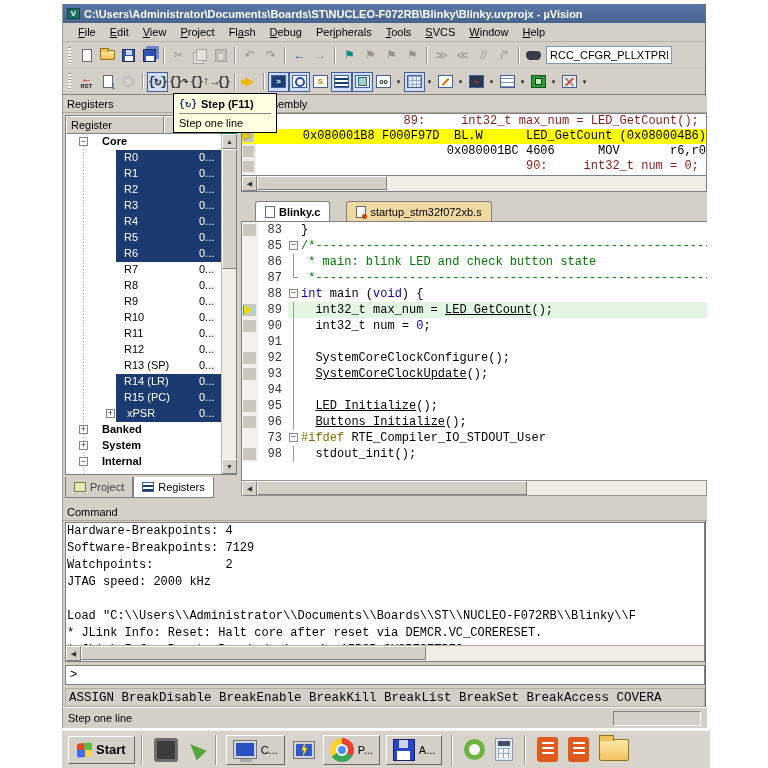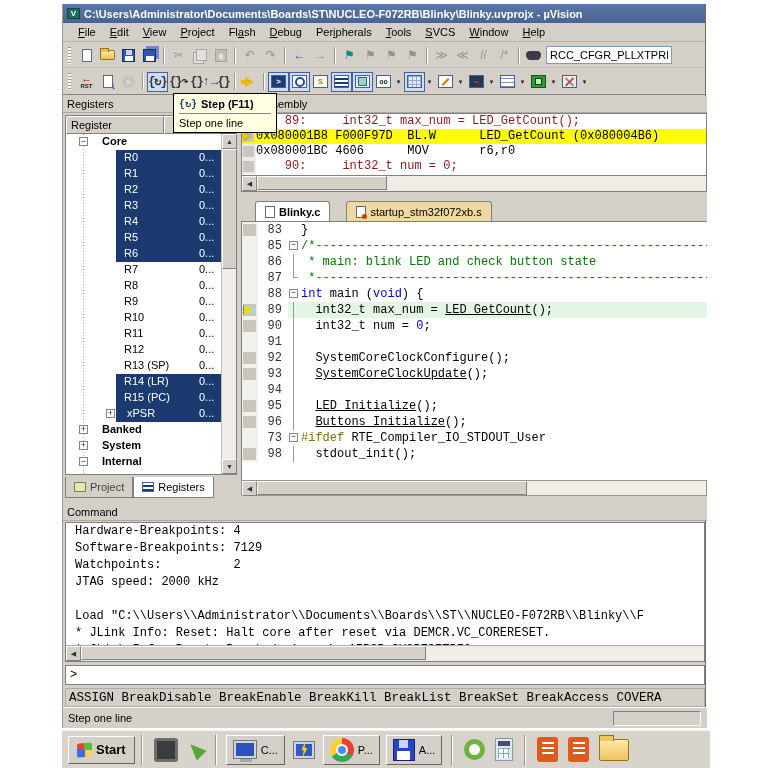--- a/index.html
+++ b/index.html
@@ -108,21 +108,21 @@
   
   #docktabs{position:absolute;left:2px;top:381px;height:24px;display:flex;align-items:flex-start;}
   .dtab{height:21px;display:flex;align-items:center;gap:4px;padding:0 8px;border:1px solid #808080;border-top:none;
     background:#d4d0c8;color:#444;}
   .dtab.active{background:#fff;color:#000;}
   .pico{width:12px;height:10px;background:#e8e4b8;border:1px solid #6a8a3a;}
   .rico{width:12px;height:10px;background:repeating-linear-gradient(#fff 0 2px,#1c3e77 2px 4px);border:1px solid #44609a;}
   
   #disasm{position:absolute;left:178px;top:0;width:466px;height:96px;}
   #disbody{position:absolute;left:0;top:17px;width:466px;height:63px;background:#fff;border:1px solid #808080;overflow:hidden;}
-  .dline{height:15px;display:flex;white-space:pre;font-family:"Liberation Mono",monospace;font-size:12px;line-height:15px;}
+  .dline{height:15px;display:flex;white-space:pre;font-family:"Liberation Mono",monospace;font-size:12px;line-height:15px;text-align:right;}
   .dmargin{width:14px;flex:0 0 auto;background:#ecebe5;position:relative;}
   .dmargin .blk{position:absolute;left:1px;top:2px;width:11px;height:11px;background:#c9c6bd;}
   .dline.curd{background:#ffff00;}
   .dline.curd .dmargin{background:#ffff00;}
   .dtext{flex:1;overflow:hidden;}
   .dline .src{color:#8b1a1a;}
   .pcarrow{position:absolute;left:1px;top:3px;width:0;height:0;border-top:4px solid transparent;border-bottom:4px solid transparent;
     border-left:8px solid #e8c800;filter:drop-shadow(0 0 1px #555);}
   #dishsb{position:absolute;left:0;top:80px;width:466px;height:16px;background:#efede6;border:1px solid #808080;border-top:none;display:flex;}
   .hthumb{height:14px;background:#d4d0c8;border:1px solid;border-color:#fff #808080 #808080 #fff;}
@@ -153,21 +153,21 @@
   .pp{color:#807000;}
   .fn{text-decoration:underline;}
   .cura{position:absolute;left:2px;top:3px;width:0;height:0;border-top:5px solid transparent;border-bottom:5px solid transparent;
     border-left:9px solid #ffd800;z-index:2;filter:drop-shadow(-1px 0 0 #2aa0c0);}
   .curb{position:absolute;left:6px;top:3px;width:0;height:0;border-top:5px solid transparent;border-bottom:5px solid transparent;
     border-left:9px solid #9fdcee;z-index:1;}
   #edhsb{position:absolute;left:0;top:280px;width:466px;height:16px;background:#efede6;border:1px solid #9a968e;display:flex;}
   
   #cmddock{position:absolute;left:0;top:500px;width:644px;height:203px;}
   #cmdout{position:absolute;left:2px;top:18px;width:640px;height:140px;background:#fff;border:1px solid #808080;overflow:hidden;}
-  .cline{height:17px;line-height:17px;font-family:"Liberation Mono",monospace;font-size:12px;white-space:pre;padding-left:9px;}
+  .cline{height:17px;line-height:17px;font-family:"Liberation Mono",monospace;font-size:12px;white-space:pre;padding-left:1px;}
   #cmdhsb{position:absolute;left:0;bottom:0;width:638px;height:16px;background:#efede6;border-top:1px solid #aaa;display:flex;}
   #cmdprompt{position:absolute;left:2px;top:161px;width:640px;height:20px;background:#fff;border:1px solid #808080;
     font-family:"Liberation Mono",monospace;font-size:12px;padding:2px 4px;}
   #cmdhint{position:absolute;left:2px;top:184px;width:640px;height:19px;background:#d4d0c8;border:1px solid #b0aca4;
     font-family:"Liberation Mono",monospace;font-size:12.5px;padding:2px 3px;white-space:nowrap;overflow:hidden;}
   
   #statusbar{position:absolute;left:0;top:703px;width:644px;height:21px;background:#d4d0c8;border-top:1px solid #fff;
     display:flex;align-items:center;padding-left:5px;}
   #statusbox{position:absolute;left:550px;top:3px;width:88px;height:15px;border:1px solid;border-color:#808080 #fff #fff #808080;}
   

